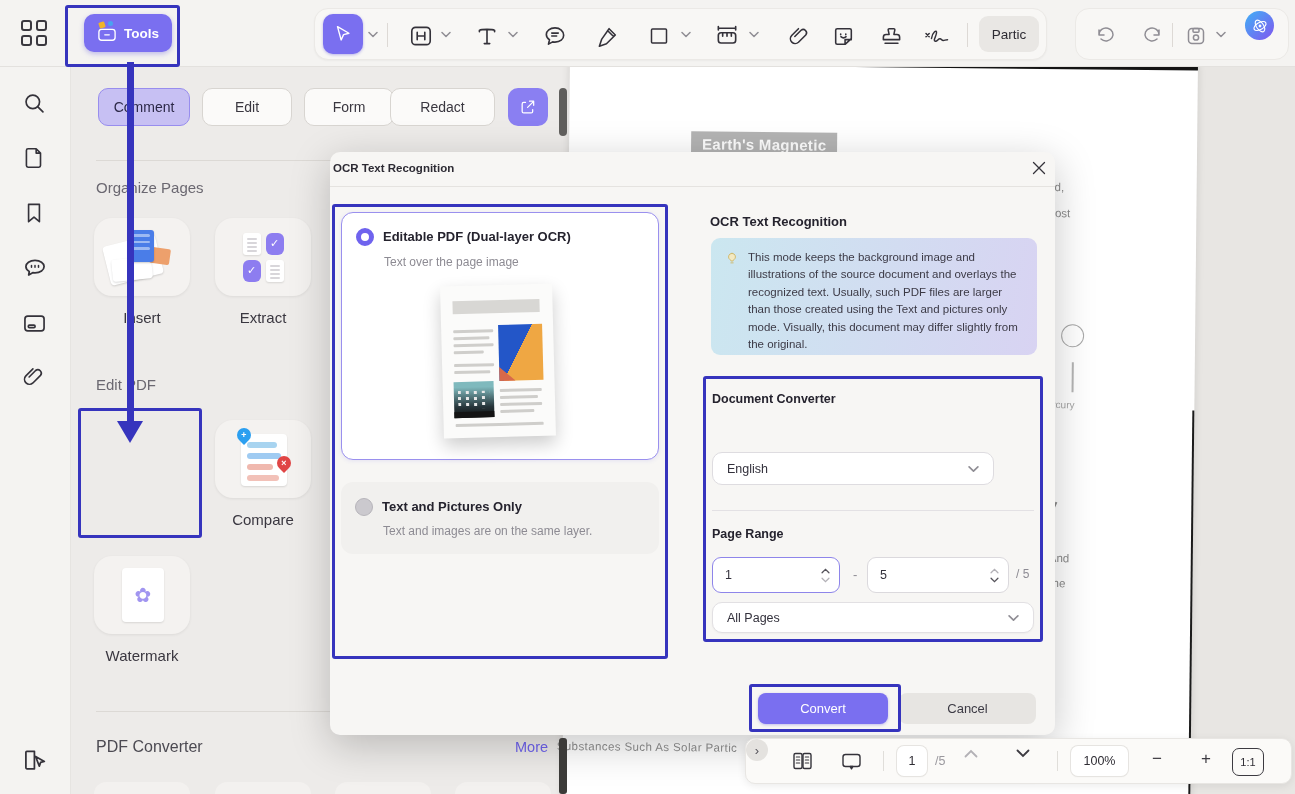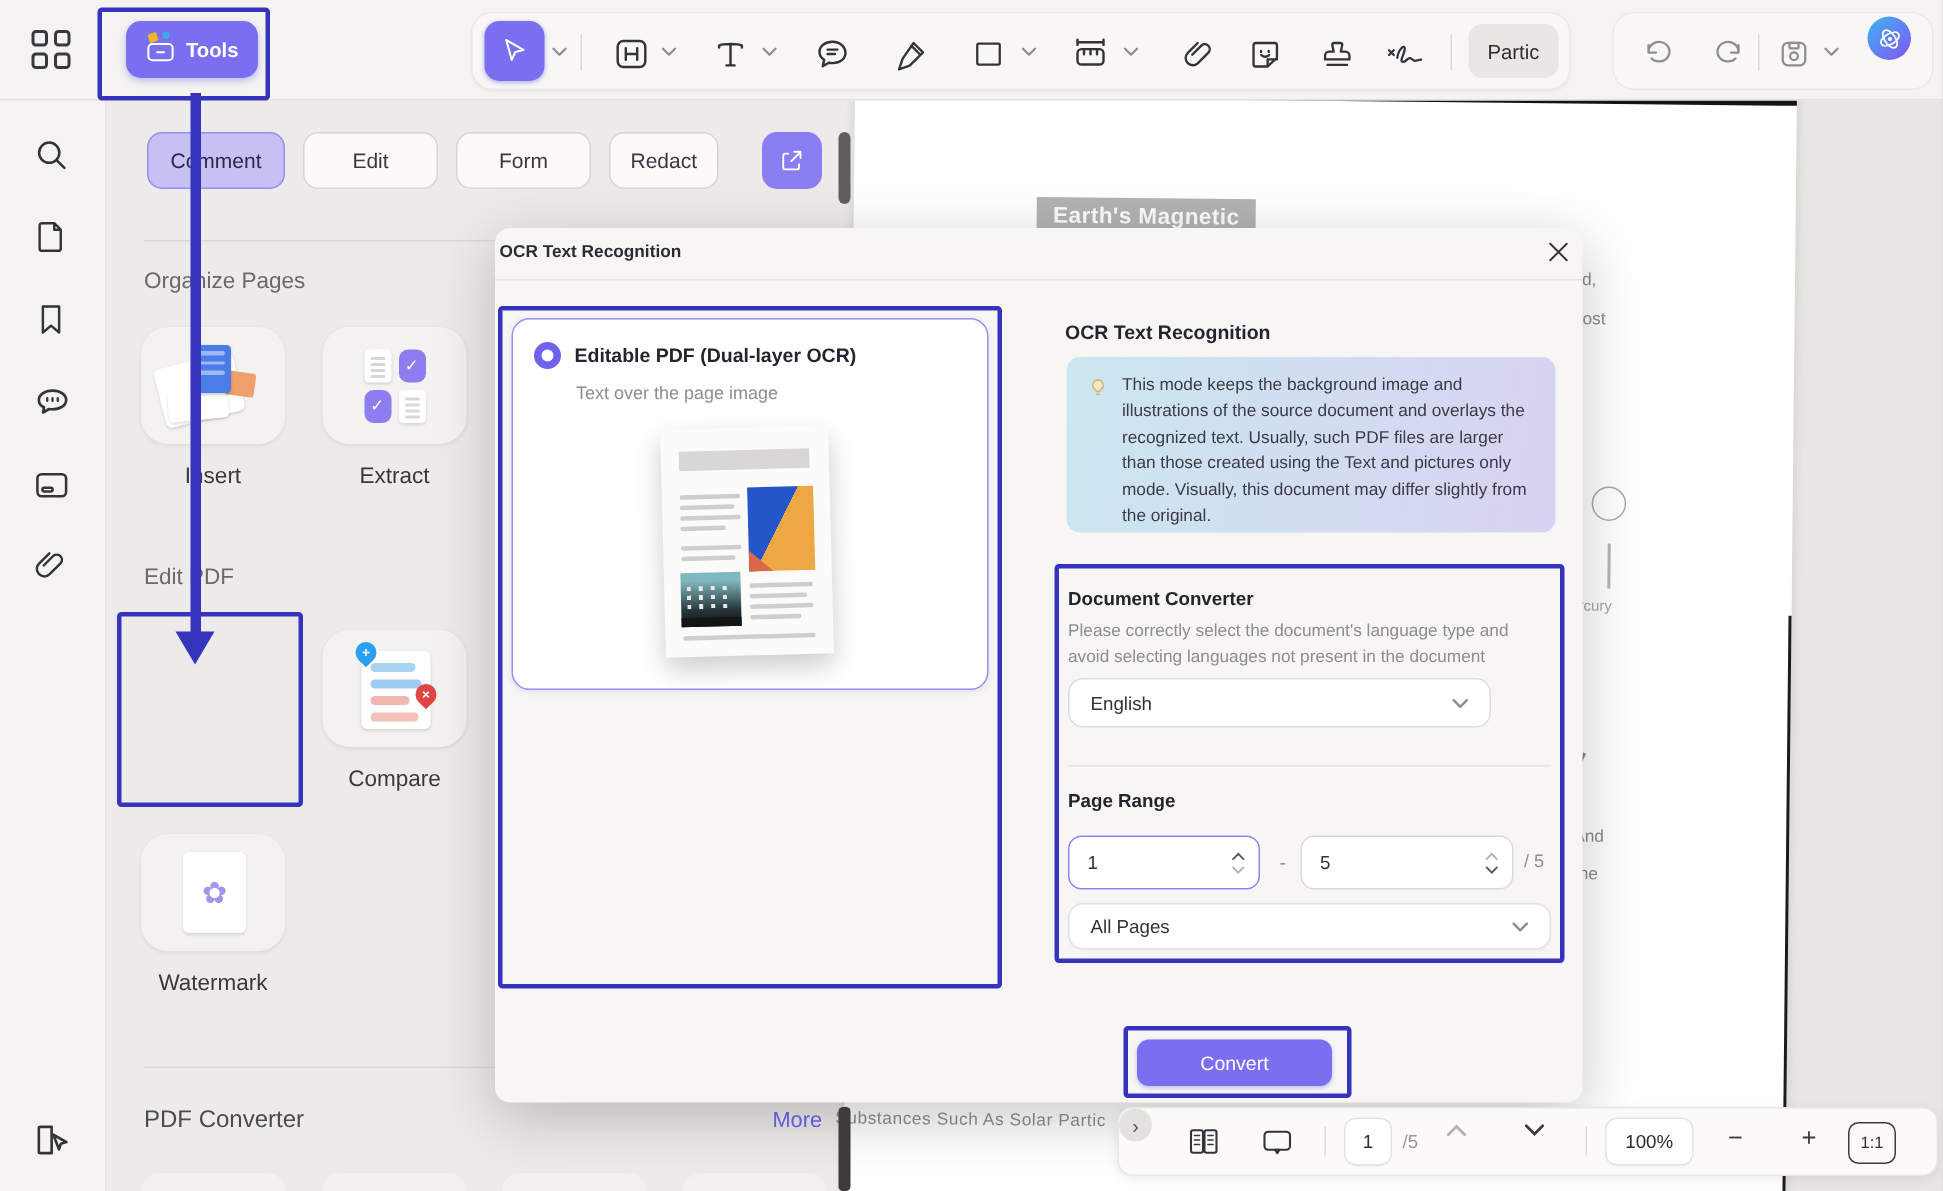--- a/index.html
+++ b/index.html
@@ -380,21 +380,21 @@
   <div class="abs panel">
     <div class="tab active" style="left:28px;width:92px">
         <span>Comment</span>
       </div>
     <div class="tab" style="left:132px;width:90px">
         <span>Edit</span>
       </div>
     <div class="tab" style="left:234px;width:90px">
         <span>Form</span>
       </div>
-    <div class="tab" style="left:336px;width:73px">
+    <div class="tab" style="left:320px;width:105px">
         <span>Redact</span>
       </div>
     <div class="extlink">
       <svg class="ic w" width="20" height="20" viewBox="0 0 24 24">
           <path d="M9,6.5 H6.8 A1.8,1.8 0 0 0 5,8.3 v9 a1.8,1.8 0 0 0 1.8,1.8 h9 a1.8,1.8 0 0 0 1.8,-1.8 V15 M11.5,12.5 L18.8,5.2 M13.8,5 h5 v5"></path>
         </svg>
     </div>
 
     <div class="hdiv" style="left:26px;top:94px;width:461px"></div>
 
@@ -506,35 +506,39 @@
             <i style="position:absolute;left:0;bottom:0;width:100%;height:6px;background:#141414;display:block"></i>
           </div>
         <i class="pv-line" style="left:57px;top:104px;width:42px"></i>
         <i class="pv-line" style="left:57px;top:111px;width:38px"></i>
         <i class="pv-line" style="left:57px;top:118px;width:42px"></i>
         <i class="pv-line" style="left:57px;top:125px;width:34px"></i>
         <i class="pv-line" style="left:12px;top:138px;width:88px"></i>
       </div>
     </div>
 
+    <div class="opt-card" style="top:330px;height:72px">
+      <span class="radio off" style="top:16px"></span>
+      <div class="opt-title" style="top:17px">Text and Pictures Only</div>
+      <div class="opt-desc" style="top:42px">Text and images are on the same layer.</div>
+    </div>
 
 
     <div class="rt-head">OCR Text Recognition</div>
     <div class="infobox">
       <span class="bulb">
         <svg width="16" height="16" viewBox="0 0 24 24" style="stroke:#cdb86a;fill:#f3e9c2;stroke-width:1.4;stroke-linecap:round;stroke-linejoin:round">
             <path d="M12,3.5 a5.2,5.2 0 0 1 2.6,9.7 c-0.5,0.4 -0.9,1 -0.9,1.8 h-3.4 c0,-0.8 -0.4,-1.4 -0.9,-1.8 A5.2,5.2 0 0 1 12,3.5 z"></path>
             <path d="M10.3,17.8 h3.4" style="fill:none"></path>
           </svg>
       </span>
       <span>This mode keeps the background image and illustrations of the source document and overlays the recognized text. Usually, such PDF files are larger than those created using the Text and pictures only mode. Visually, this document may differ slightly from the original.</span>
     </div>
 
     <div class="fld-title" style="left:382px;top:240px">Document Converter</div>
-    <div class="fld-desc" style="left:382px;top:261px">Please correctly select the document's language type and avoid selecting languages not present in the document</div>
 
     <div class="select" style="left:382px;top:300px;width:282px;height:33px">
       <span>English</span>
         <span class="sp"></span>
       <svg class="ic gray" width="11" height="8" viewBox="0 0 10 7">
           <path d="M1,1.5 L5,5.5 L9,1.5"></path>
         </svg>
     </div>
 
     <div class="hdiv" style="left:382px;top:358px;width:322px;background:#e3e1e4"></div>
@@ -569,20 +573,23 @@
     <div class="select" style="left:382px;top:450px;width:322px;height:31px;border:1px solid #e2e0e3;box-shadow:0 1px 2px rgba(0,0,0,.04)">
       <span>All Pages</span>
         <span class="sp"></span>
       <svg class="ic gray" width="11" height="8" viewBox="0 0 10 7">
           <path d="M1,1.5 L5,5.5 L9,1.5"></path>
         </svg>
     </div>
 
     <div class="btn primary" style="left:428px;top:541px;width:130px">
         <span>Convert</span>
+      </div>
+    <div class="btn plain" style="left:569px;top:541px;width:137px">
+        <span>Cancel</span>
       </div>
   </div>
 
   <div class="ann" style="left:65px;top:5px;width:109px;height:56px"></div>
   <div class="ann" style="left:78px;top:408px;width:118px;height:124px"></div>
   <div class="ann" style="left:332px;top:204px;width:330px;height:449px"></div>
   <div class="ann" style="left:703px;top:376px;width:334px;height:260px"></div>
   <div class="ann" style="left:749px;top:684px;width:146px;height:42px"></div>
   <div class="arrow-line"></div>
   <div class="arrow-head"></div>

